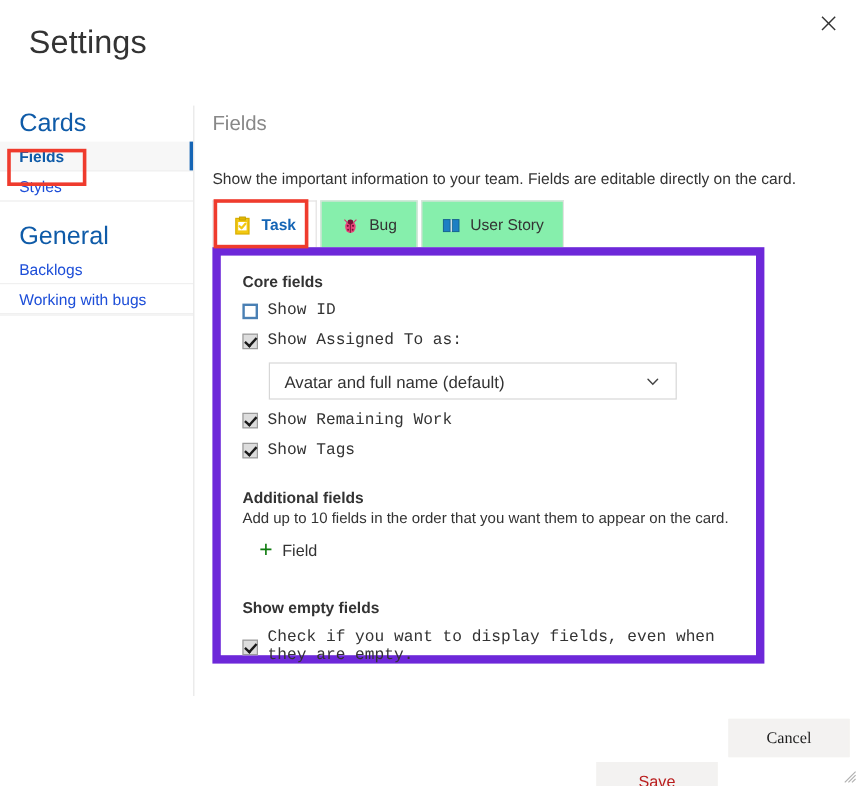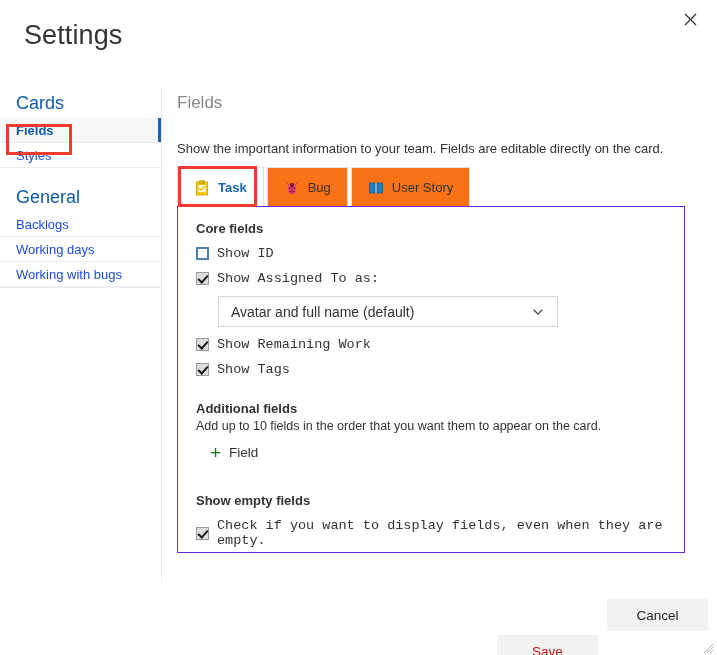--- a/index.html
+++ b/index.html
@@ -45,21 +45,21 @@
     width: 161px;
     height: 492px;
   }
   .side-divider {
     position: absolute;
     left: 161px; top: 88px;
     width: 1px; height: 492px;
     background: #e6e6e6;
   }
   .side-group-title {
-    font-size: 18px;
+    font-size: 21px;
     font-weight: 400;
     color: #0f5ba8;
     padding: 0 0 0 16px;
     height: 30px;
     line-height: 30px;
   }
   .side-item {
     position: relative;
     height: 25px;
     line-height: 25px;
@@ -118,41 +118,41 @@
     align-items: flex-end;
   }
   .tab {
     display: flex;
     align-items: center;
     gap: 8px;
     height: 40px;
     padding: 0 16px;
     font-size: 13px;
     color: #333333;
-    background: #f97316;
+    background: #86efac;
     border: 1px solid #e3e2e1;
     border-bottom: none;
     margin-right: 3px;
     cursor: pointer;
   }
   .tab.active {
     background: #ffffff;
     color: #1565b5;
     font-weight: bold;
     border-color: #e3e2e1;
   }
   .tab-icon { width: 16px; height: 16px; display: block; flex: 0 0 16px; }
 
   
   .panel {
     position: absolute;
     left: 177px; top: 206px;
-    width: 508px; height: 347px;
-    background: #ffffff;
-    border: 1px solid #6d28d9;
+    width: 460px; height: 347px;
+    background: #ffffff;
+    border: 7px solid #6d28d9;
   }
   .panel-inner { padding: 14px 18px; }
 
   .section-label {
     font-size: 13px;
     font-weight: bold;
     color: #333333;
     margin: 0 0 8px 0;
   }
   .section-sub {
@@ -240,21 +240,21 @@
     position: absolute;
     height: 32px;
     width: 101px;
     background: #f3f2f1;
     border: 1px solid #f3f2f1;
     font-size: 13.5px;
     font-family: "Liberation Sans", sans-serif;
     cursor: pointer;
   }
   #btn-save   { right: 119px; top: 16px; color: #b91c1c; cursor: default; margin-top: 36px; }
-  #btn-cancel { right: 9px;  top: 16px; color: #1f1f1f; }
+  #btn-cancel { right: 9px;  top: 16px; color: #1f1f1f; font-family: Liberation Serif, serif; }
 
   .grip {
     position: absolute;
     right: 3px; bottom: 3px;
     width: 12px; height: 12px;
   }
 </style>
 </head>
 <body>
 
@@ -275,23 +275,20 @@
     <div class="side-item selected">
       <span>Fields</span>
     </div>
     <div class="side-item">
       <span>Styles</span>
     </div>
     <div class="side-spacer"></div>
     <div class="side-group-title">General</div>
     <div class="side-item">
       <span>Backlogs</span>
-    </div>
-    <div class="side-item">
-      <span>Working days</span>
     </div>
     <div class="side-item">
       <span>Working with bugs</span>
     </div>
     <div class="side-bottom-line"></div>
   </div>
   <div class="side-divider"></div>
 
   <div class="main-head">Fields</div>
   <div class="main-desc">Show the important information to your team. Fields are editable directly on the card.</div>

